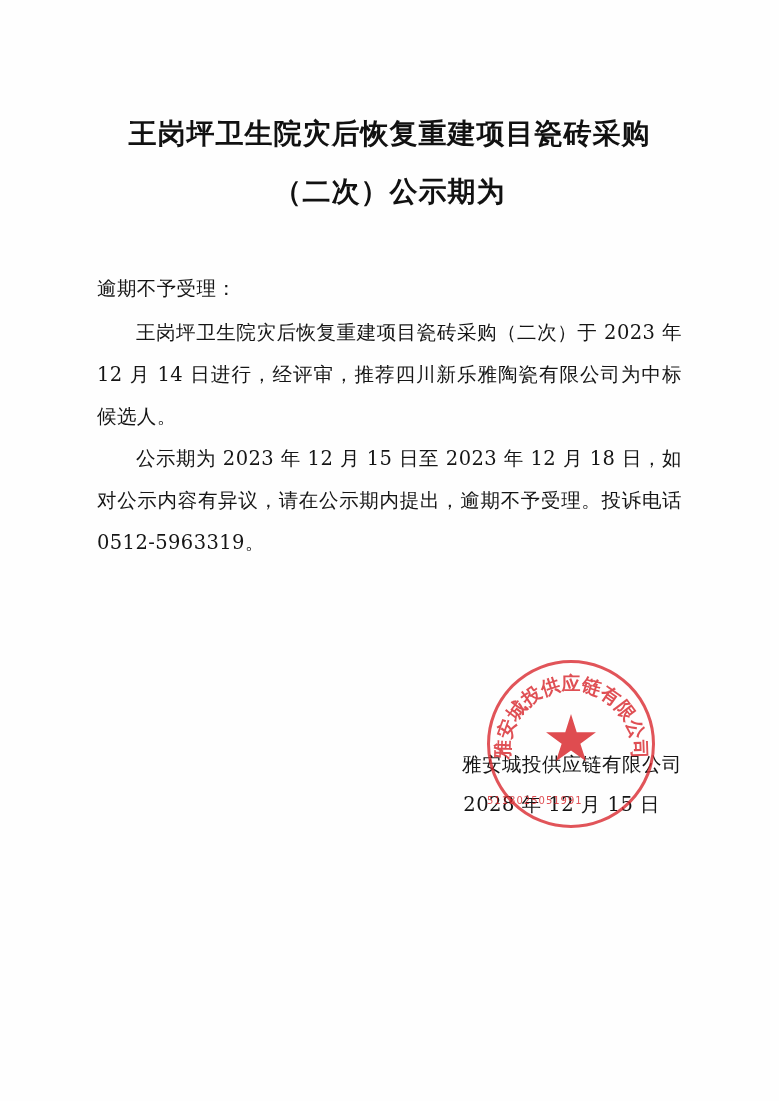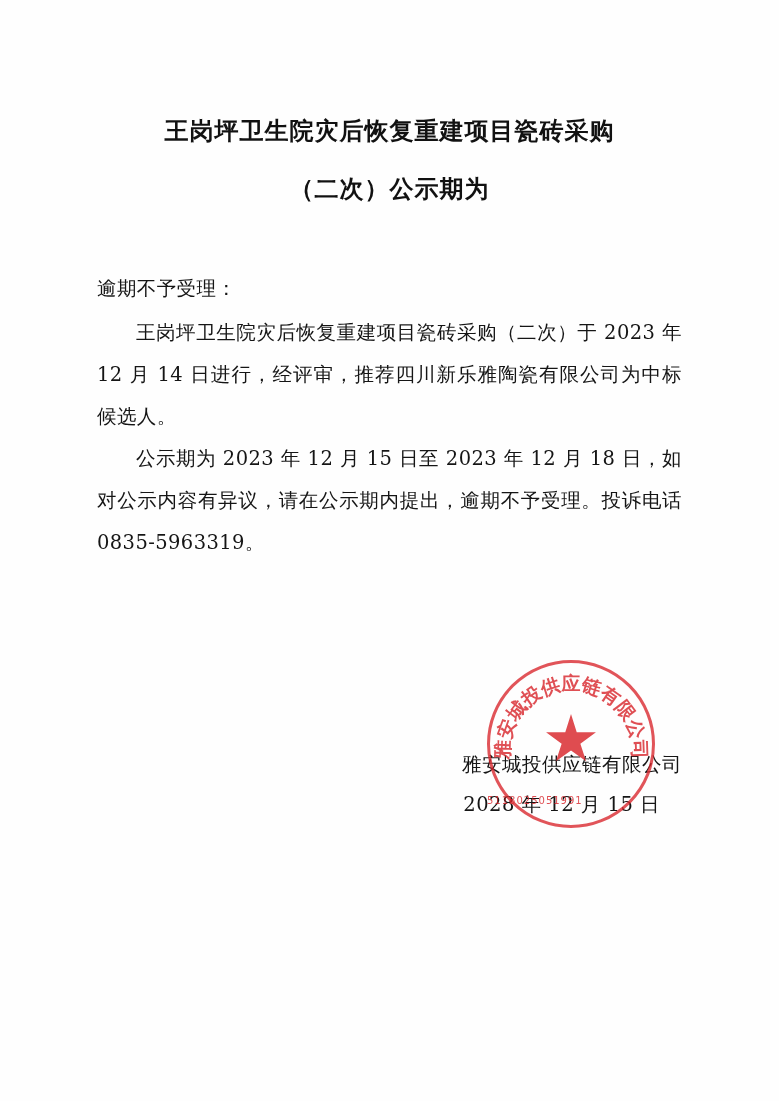--- a/index.html
+++ b/index.html
@@ -23,21 +23,21 @@
   }
 
   .doc-title {
     position: absolute;
     top: 86px;
     left: 0;
     right: 0;
     text-align: center;
     font-family: "DejaVu Serif", "Liberation Serif", serif;
     font-weight: bold;
-    font-size: 24px;
+    font-size: 28px;
     line-height: 58px;
     letter-spacing: 1px;
     color: #111;
   }
   .doc-title .line2 {
     display: block;
   }
 
   .body-block {
     position: absolute;
@@ -139,21 +139,21 @@
 <div class="page">
 
   <h1 class="doc-title">
     <span class="line1">王岗坪卫生院灾后恢复重建项目瓷砖采购</span>
     <span class="line2">（二次）公示期为</span>
   </h1>
 
   <div class="body-block">
     <p class="salutation">逾期不予受理：</p>
     <p class="para">王岗坪卫生院灾后恢复重建项目瓷砖采购（二次）于 2023 年 12 月 14 日进行，经评审，推荐四川新乐雅陶瓷有限公司为中标候选人。</p>
-    <p class="para">公示期为 2023 年 12 月 15 日至 2023 年 12 月 18 日，如对公示内容有异议，请在公示期内提出，逾期不予受理。投诉电话 0835-5963319。</p>
+    <p class="para">公示期为 2023 年 12 月 15 日至 2023 年 12 月 18 日，如对公示内容有异议，请在公示期内提出，逾期不予受理。投诉电话 0512-5963319。</p>
   </div>
 
   <div class="sign-block">
     <span class="sign-line">雅安城投供应链有限公司</span>
     <span class="sign-date">2028 年 12 月 15 日</span>
   </div>
 
   <div class="seal">
     <div class="ring"></div>
     <svg class="seal-text-svg" viewBox="0 0 168 168">

